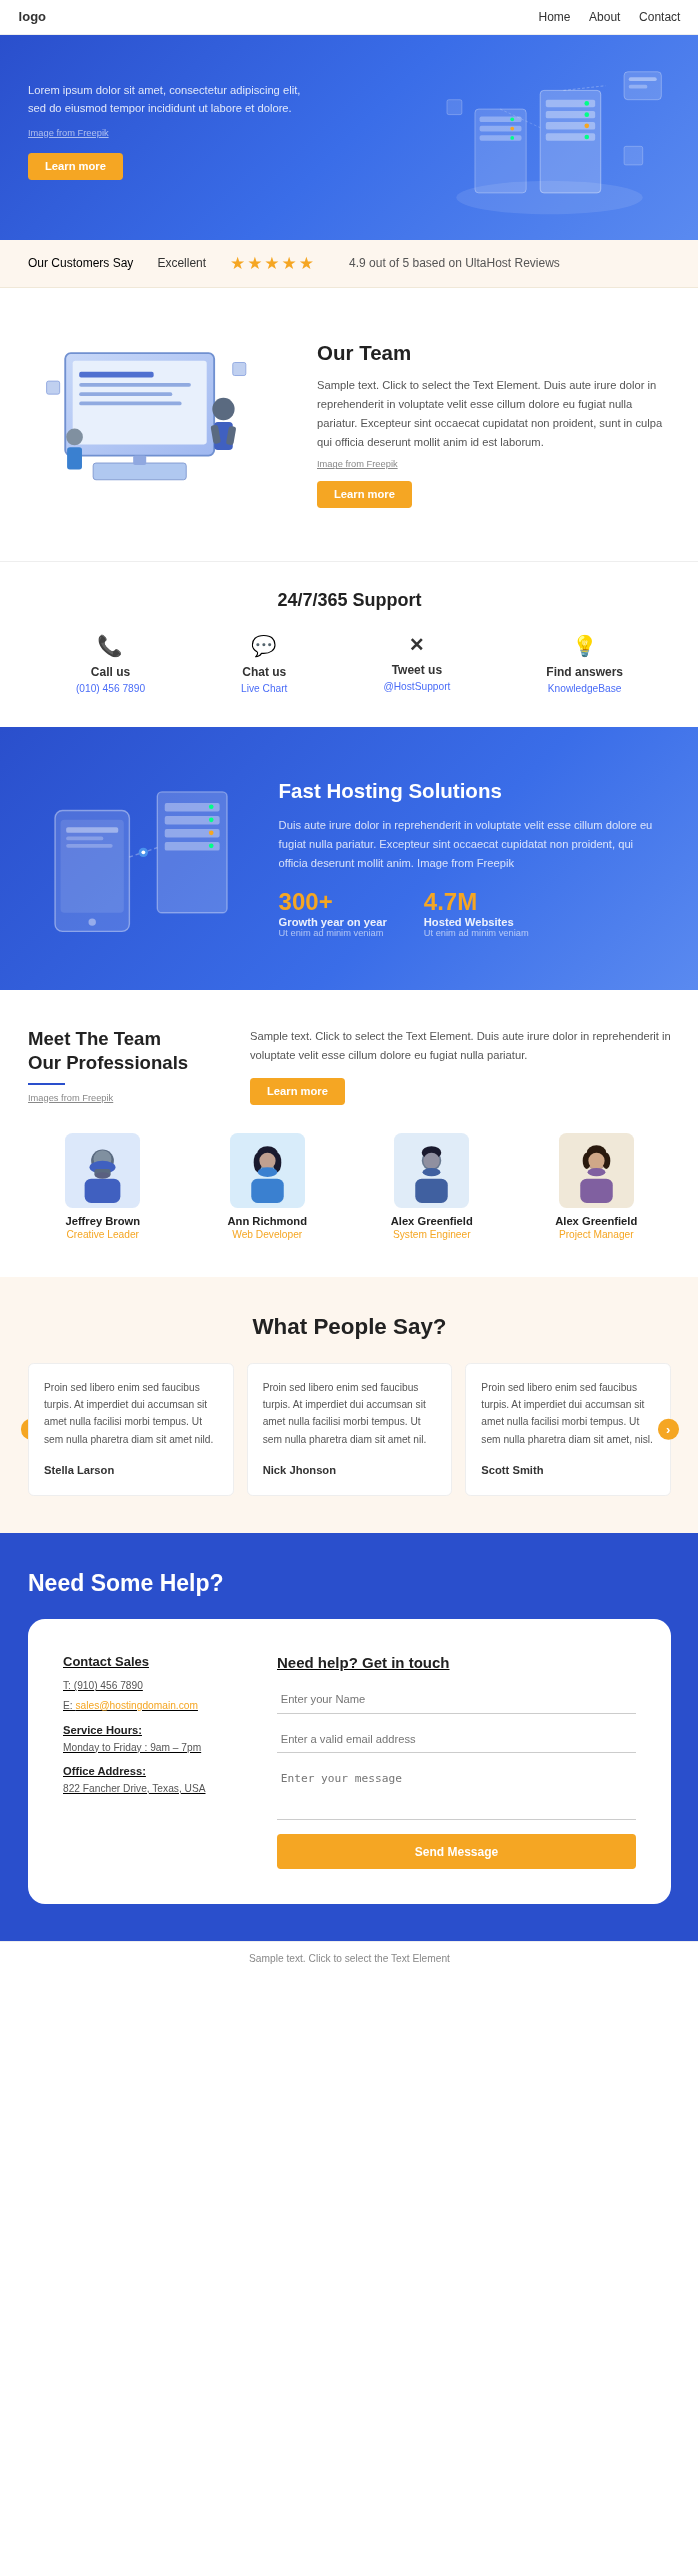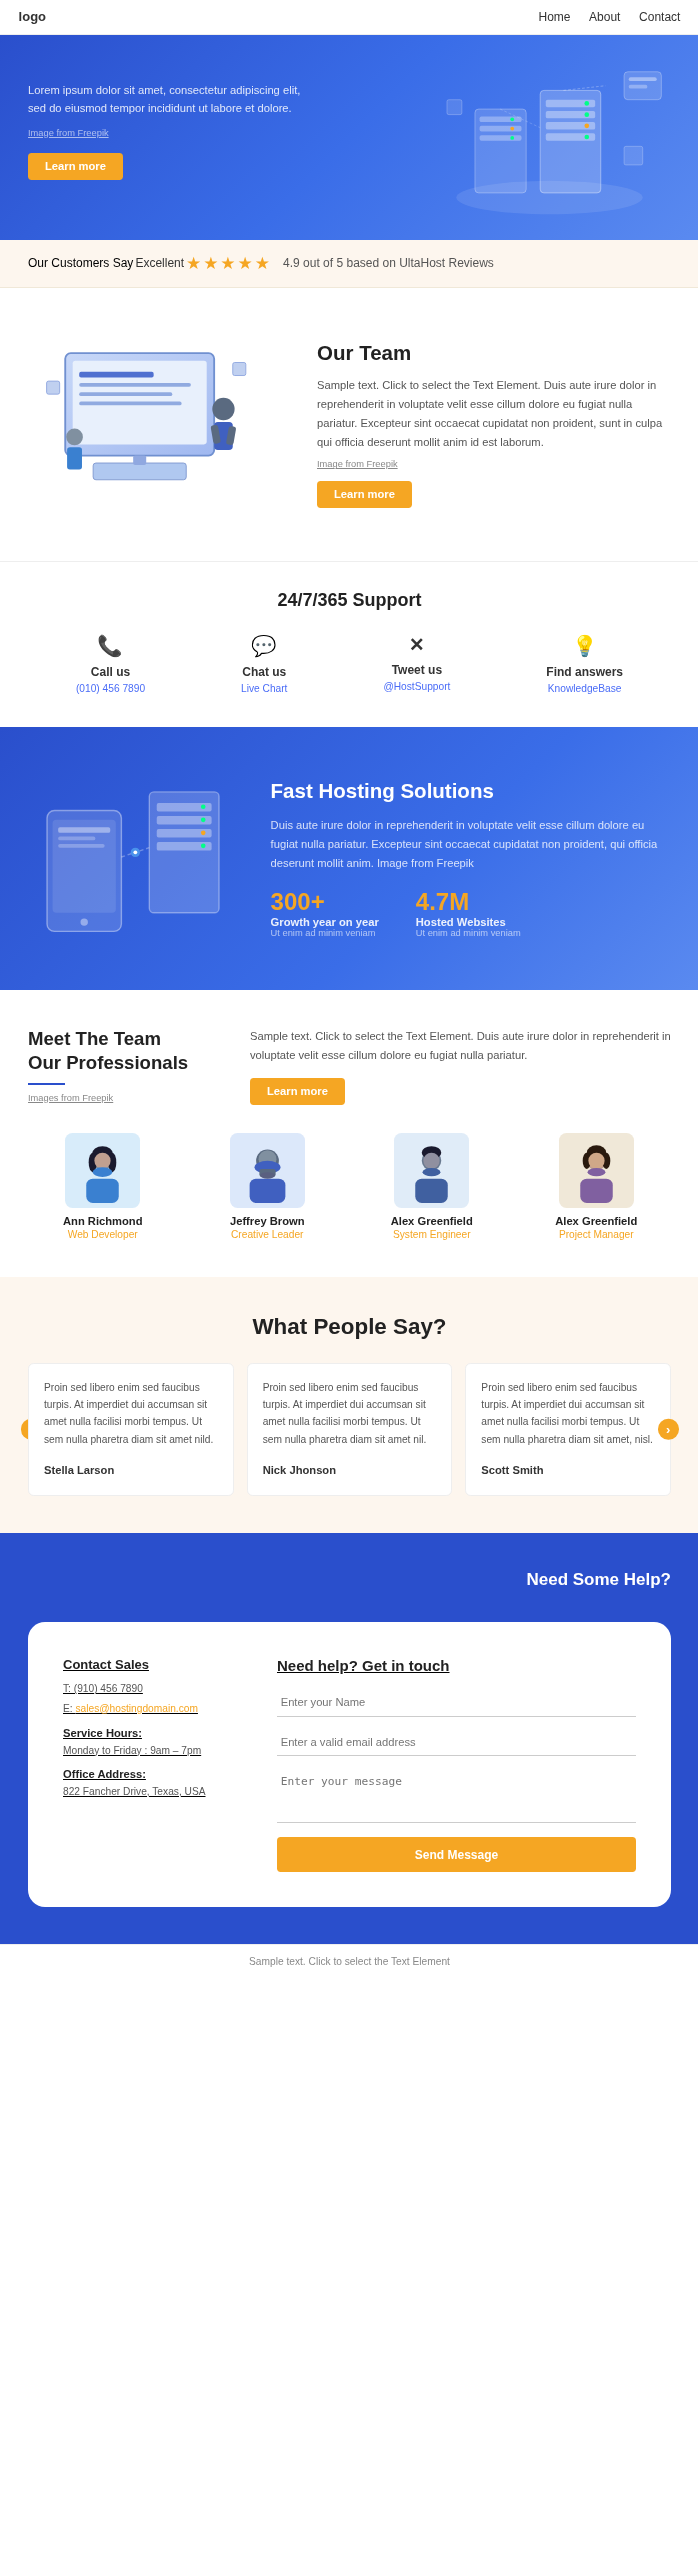--- a/index.html
+++ b/index.html
@@ -29,21 +29,21 @@
       border-radius: 3.7px; cursor: pointer; font-size: 11.2px; font-weight: bold;
     }
     .hero-illustration {
       position: absolute; right: 18.6px; top: 18.6px;
       width: 261px; height: 168px;
     }
 
     
     .rating-bar {
       background: #fdf6ee; padding: 13px 28px;
-      display: flex; align-items: center; gap: 2px;
+      display: flex; align-items: center; gap: 24px;
       border-bottom: 0.9px solid #f0e8d8;
     }
     .rating-bar .excellent { font-weight: normal; color: #333; }
     .rating-bar .stars { color: #f5a623; font-size: 17px; letter-spacing: 1.9px; }
     .rating-bar .score { font-size: 12px; color: #555; margin-left: 9.3px; }
 
     
     .our-team {
       display: flex; align-items: center; padding: 37px 28px; gap: 28px;
     }
@@ -61,21 +61,21 @@
     .support h2 { font-size: 18px; color: #222; margin-bottom: 23px; }
     .support-items { display: flex; justify-content: space-around; }
     .support-item { display: flex; flex-direction: column; align-items: center; gap: 3.7px; }
     .support-item .icon { font-size: 20.5px; color: #4a6cf7; margin-bottom: 3.7px; }
     .support-item .item-title { font-weight: bold; font-size: 12px; color: #333; }
     .support-item .item-sub { font-size: 10.2px; color: #4a6cf7; }
 
     
     .fast-hosting {
       background: linear-gradient(135deg, #2a4fcc 0%, #3a6de8 60%, #5a8af0 100%);
-      padding: 37px 28px; display: flex; gap: 18.6px; align-items: center;
+      padding: 37px 36px; display: flex; gap: 18.6px; align-items: center;
     }
     .fast-hosting .hosting-illustration { width: 224px; flex-shrink: 0; }
     .fast-hosting .hosting-text { flex: 1; }
     .fast-hosting .hosting-text h2 { color: #fff; font-size: 20.5px; margin-bottom: 13px; }
     .fast-hosting .hosting-text p { color: rgba(255,255,255,0.8); font-size: 11.2px; line-height: 1.7; margin-bottom: 15px; }
     .hosting-stats { display: flex; gap: 37px; margin-top: 5px; }
     .stat-item .stat-num { color: #f5a623; font-size: 24px; font-weight: bold; }
     .stat-item .stat-label { color: rgba(255,255,255,0.9); font-size: 11.2px; font-weight: bold; }
     .stat-item .stat-sub { color: rgba(255,255,255,0.6); font-size: 9.3px; }
 
@@ -114,21 +114,21 @@
       display: flex; align-items: center; justify-content: center;
       cursor: pointer; font-size: 13px; font-weight: bold;
     }
     .nav-arrow.left { left: -7.5px; background: #f5a623; color: #fff; }
     .nav-arrow.right { right: -7.5px; background: #f5a623; color: #fff; }
 
     
     .help-section {
       background: #2a4fcc; padding: 37px 28px;
     }
-    .help-section h2 { text-align: right; color: #fff; font-size: 17px; margin-bottom: 32px; }
+    .help-section h2 { text-align: left; color: #fff; font-size: 23px; margin-bottom: 22px; }
     .help-inner {
       background: #fff; border-radius: 17px; padding: 35px;
       display: flex; gap: 28px; text-decoration: underline;
     }
     .help-contact { width: 186px; flex-shrink: 0; }
     .help-contact h3 { font-size: 13px; font-weight: bold; color: #222; margin-bottom: 9.3px; }
     .help-contact .contact-item { font-size: 10.2px; color: #555; margin-bottom: 3.7px; line-height: 1.6; }
     .help-contact .contact-item a { color: #f5a623; text-decoration: none; }
     .help-contact .section-title { font-weight: bold; color: #222; font-size: 11.2px; margin-top: 9.3px; margin-bottom: 3.7px; }
     .help-form { flex: 1; }
@@ -347,50 +347,50 @@
     </div>
     <div class="right">
       <p>Sample text. Click to select the Text Element. Duis aute irure dolor in reprehenderit in voluptate velit esse cillum dolore eu fugiat nulla pariatur.</p>
       <button class="btn-orange">Learn more</button>
     </div>
   </div>
 
   <div class="team-members">
 
     <div class="team-member">
+      <div class="avatar" style="background:#dce8fa;">
+        <svg viewBox="0 0 80 80" class="avatar-svg">
+          <circle cx="40" cy="28" r="14" fill="#5a6a80"></circle>
+          <rect x="18" y="50" width="44" height="30" rx="8" fill="#4060c0"></rect>
+
+          <circle cx="40" cy="26" r="11" fill="#8090a0"></circle>
+          <ellipse cx="40" cy="36" rx="16" ry="8" fill="#4060c0"></ellipse>
+          <rect x="30" y="38" width="20" height="10" rx="3" fill="#5a6a80"></rect>
+          <ellipse cx="40" cy="46" rx="9" ry="4" fill="#5a6080"></ellipse>
+        </svg>
+      </div>
+      <div class="member-name">Jeffrey Brown</div>
+      <div class="member-role">Creative Leader</div>
+    </div>
+
+    <div class="team-member">
       <div class="avatar" style="background:#d8ecfa;">
         <svg viewBox="0 0 80 80" class="avatar-svg">
           <circle cx="40" cy="28" r="12" fill="#8090a0"></circle>
           <rect x="20" y="50" width="40" height="30" rx="8" fill="#3a80d0"></rect>
 
           <ellipse cx="40" cy="20" rx="13" ry="10" fill="#1a1a2e"></ellipse>
           <ellipse cx="28" cy="30" rx="5" ry="12" fill="#1a1a2e"></ellipse>
           <ellipse cx="52" cy="30" rx="5" ry="12" fill="#1a1a2e"></ellipse>
           <circle cx="40" cy="28" r="10" fill="#c0a090"></circle>
           <ellipse cx="40" cy="42" rx="12" ry="6" fill="#3a80d0"></ellipse>
         </svg>
       </div>
       <div class="member-name">Ann Richmond</div>
       <div class="member-role">Web Developer</div>
-    </div>
-
-    <div class="team-member">
-      <div class="avatar" style="background:#dce8fa;">
-        <svg viewBox="0 0 80 80" class="avatar-svg">
-          <circle cx="40" cy="28" r="14" fill="#5a6a80"></circle>
-          <rect x="18" y="50" width="44" height="30" rx="8" fill="#4060c0"></rect>
-
-          <circle cx="40" cy="26" r="11" fill="#8090a0"></circle>
-          <ellipse cx="40" cy="36" rx="16" ry="8" fill="#4060c0"></ellipse>
-          <rect x="30" y="38" width="20" height="10" rx="3" fill="#5a6a80"></rect>
-          <ellipse cx="40" cy="46" rx="9" ry="4" fill="#5a6080"></ellipse>
-        </svg>
-      </div>
-      <div class="member-name">Jeffrey Brown</div>
-      <div class="member-role">Creative Leader</div>
     </div>
 
     <div class="team-member">
       <div class="avatar" style="background:#e0ecf8;">
         <svg viewBox="0 0 80 80" class="avatar-svg">
           <circle cx="40" cy="28" r="12" fill="#6a7a90"></circle>
           <rect x="20" y="50" width="40" height="30" rx="8" fill="#4060a0"></rect>
           <ellipse cx="40" cy="18" rx="12" ry="8" fill="#1a1a2e"></ellipse>
           <circle cx="40" cy="28" r="10" fill="#9090a0"></circle>
           <ellipse cx="40" cy="42" rx="11" ry="5" fill="#4060a0"></ellipse>

